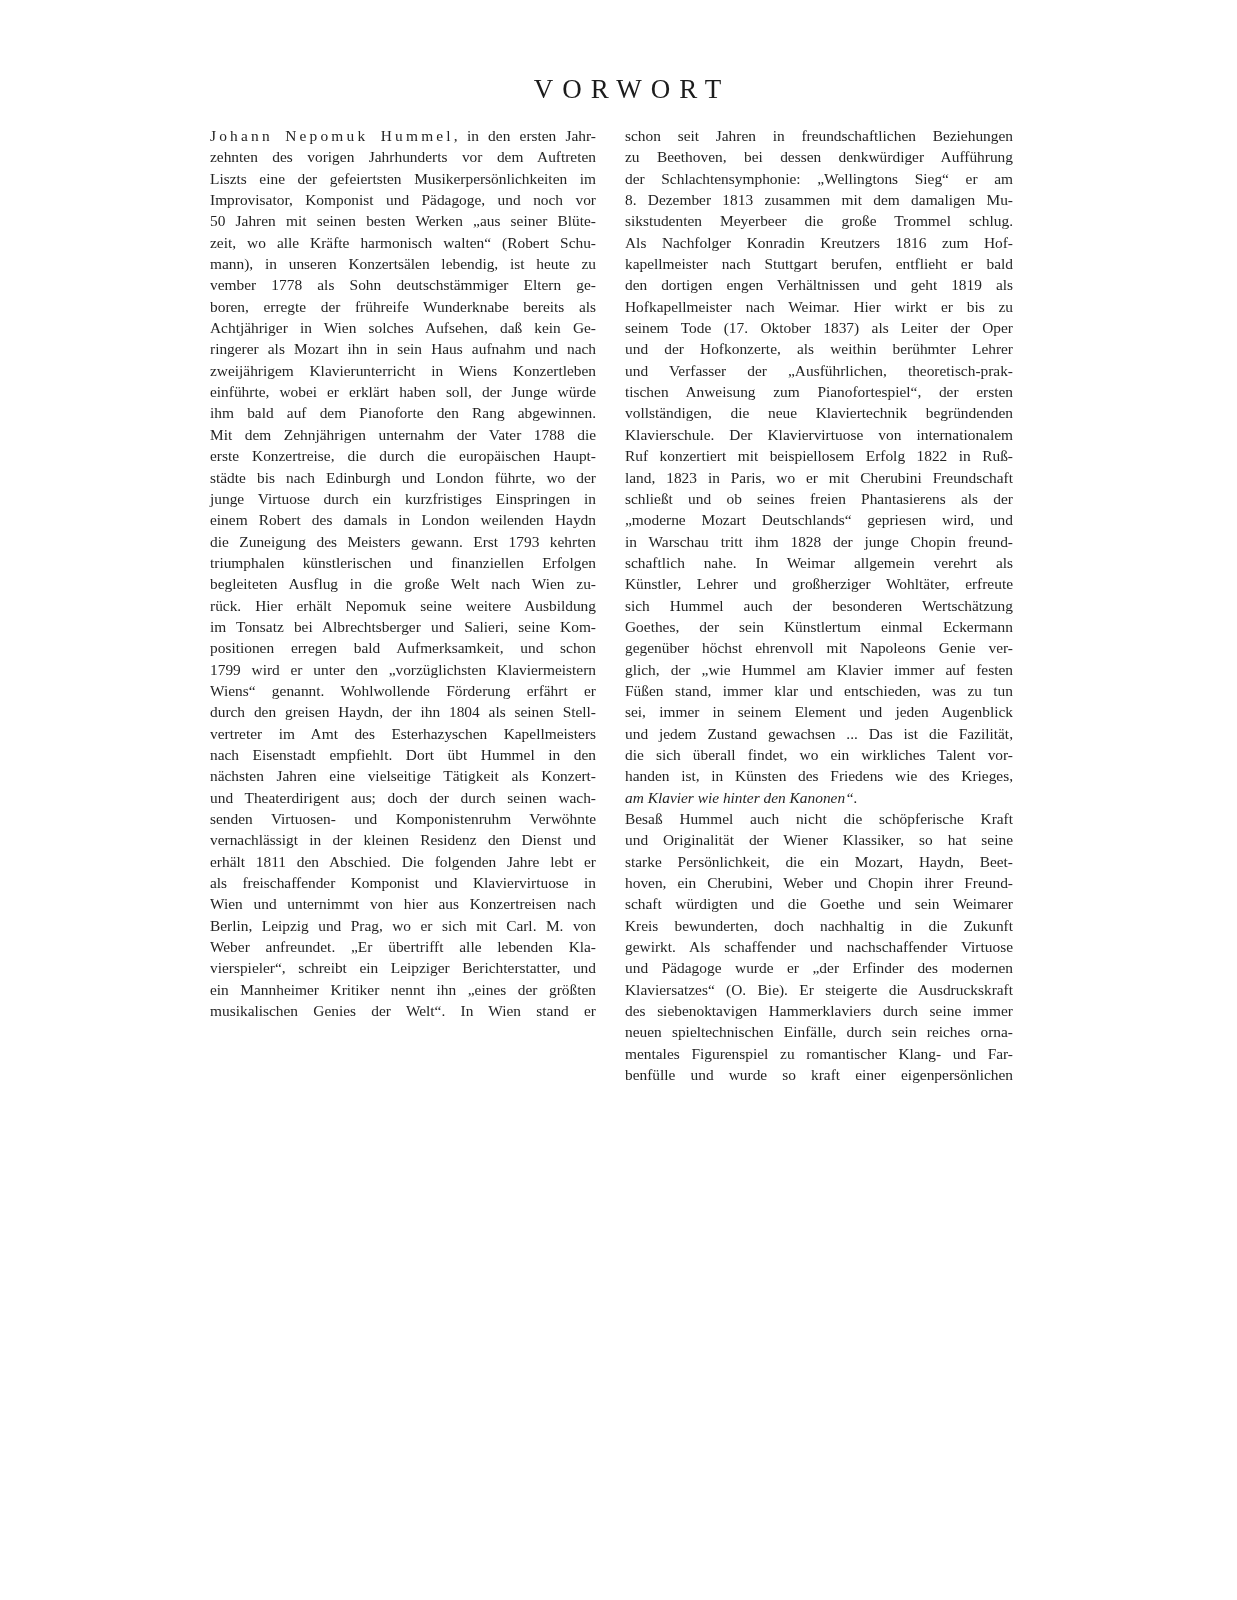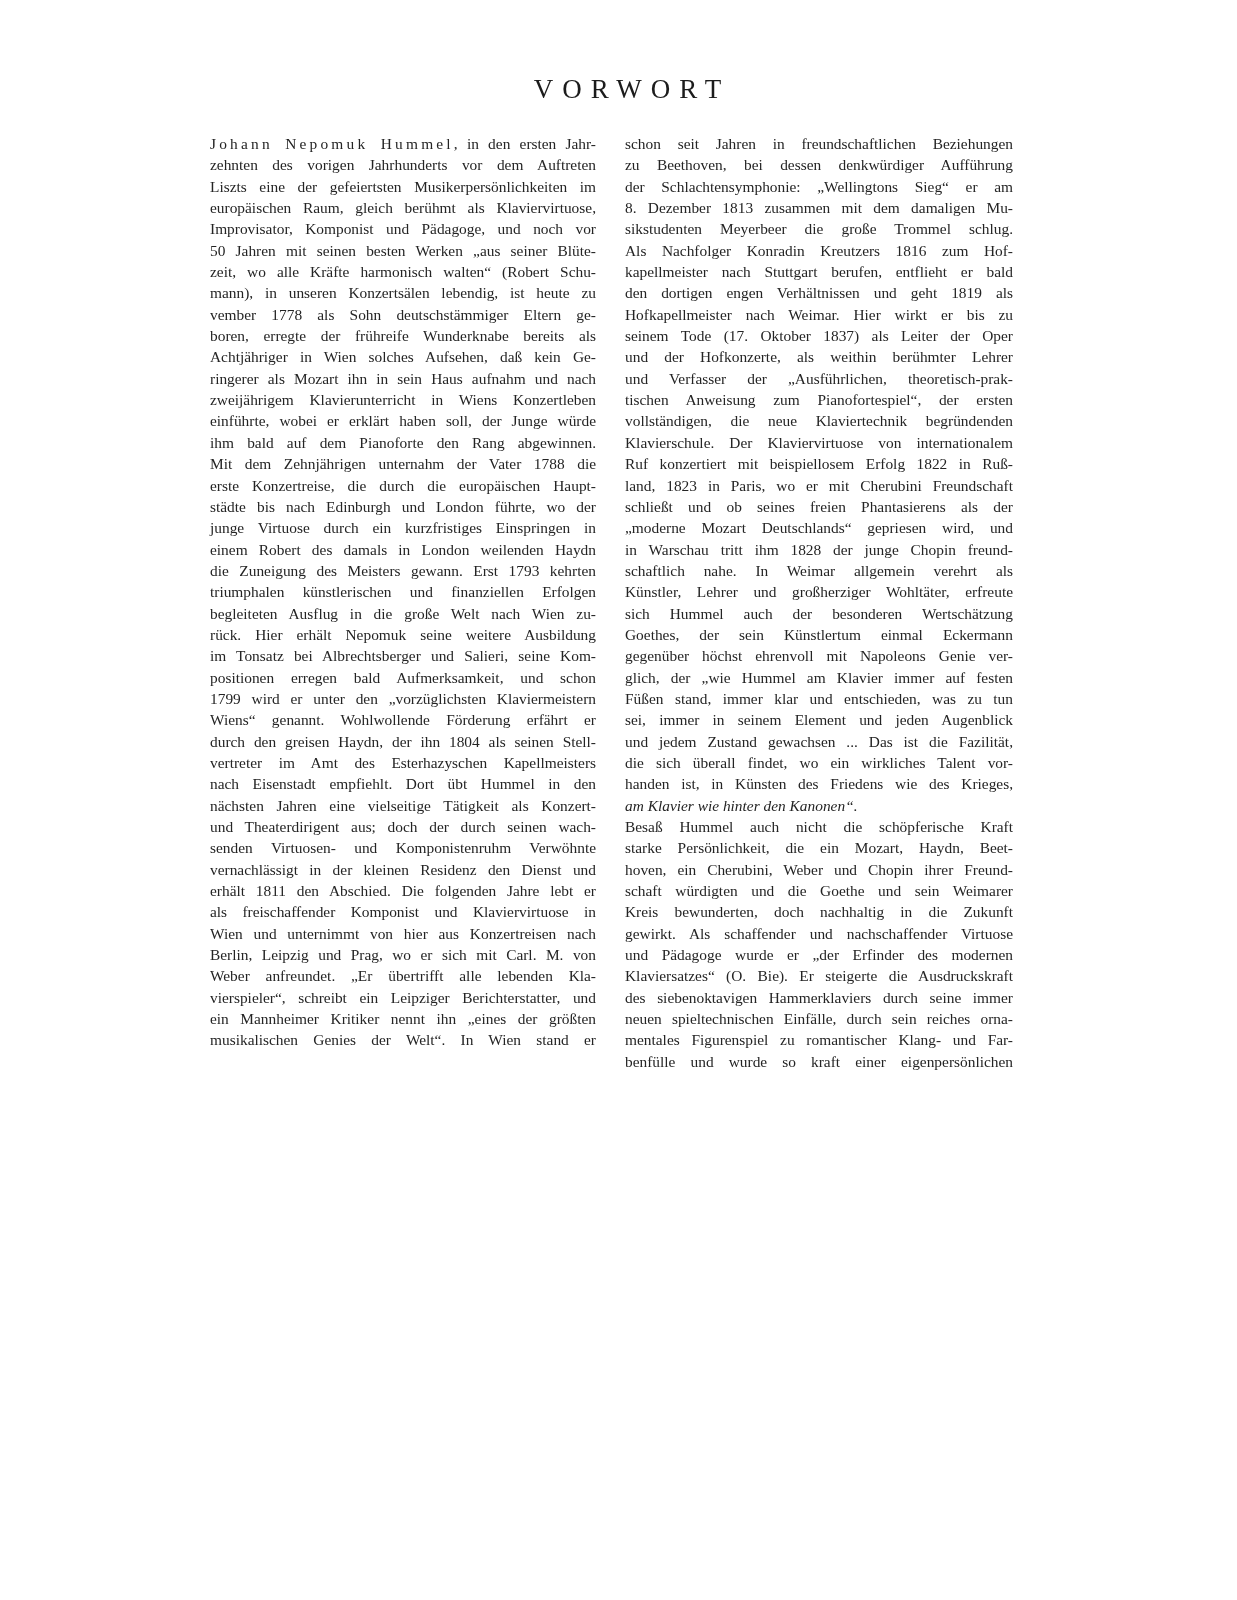--- a/index.html
+++ b/index.html
@@ -23,21 +23,21 @@
     margin: 16px;
     text-align: center;
     font-size: 27px;
     font-weight: 400;
     letter-spacing: 9px;
     text-indent: 9px; 
     color: #1c1c1c;
   }
   .col {
     position: absolute;
-    top: 133px;
+    top: 125px;
     font-size: 15.4px;
     line-height: 21.35px;
     color: #242424;
   }
   .col-left  { left: 210px; width: 386px; }
   .col-right { left: 625px; width: 388px; }
   .line {
     text-align: justify;
     text-align-last: justify;
     height: 21.35px;
@@ -54,21 +54,20 @@
 </head>
 <body style="background: rgb(255, 255, 255);">
 
 <div>
   <h1 class="page-title">VORWORT</h1>
 
   <div class="col col-left">
       <div class="line"><span class="sperr">Johann Nepomuk Hummel</span><span>, in den ersten Jahr-</span></div>
       <div class="line">zehnten des vorigen Jahrhunderts vor dem Auftreten</div>
       <div class="line">Liszts eine der gefeiertsten Musikerpersönlichkeiten im</div>
-      <div class="line">europäischen Raum, gleich berühmt als Klaviervirtuose,</div>
       <div class="line">Improvisator, Komponist und Pädagoge, und noch vor</div>
       <div class="line">50 Jahren mit seinen besten Werken „aus seiner Blüte-</div>
       <div class="line">zeit, wo alle Kräfte harmonisch walten“ (Robert Schu-</div>
       <div class="line">mann), in unseren Konzertsälen lebendig, ist heute zu</div>
       <div class="line">vember 1778 als Sohn deutschstämmiger Eltern ge-</div>
       <div class="line">boren, erregte der frühreife Wunderknabe bereits als</div>
       <div class="line">Achtjähriger in Wien solches Aufsehen, daß kein Ge-</div>
       <div class="line">ringerer als Mozart ihn in sein Haus aufnahm und nach</div>
       <div class="line">zweijährigem Klavierunterricht in Wiens Konzertleben</div>
       <div class="line">einführte, wobei er erklärt haben soll, der Junge würde</div>
@@ -130,20 +129,21 @@
       <div class="line">Goethes, der sein Künstlertum einmal Eckermann</div>
       <div class="line">gegenüber höchst ehrenvoll mit Napoleons Genie ver-</div>
       <div class="line">glich, der „wie Hummel am Klavier immer auf festen</div>
       <div class="line">Füßen stand, immer klar und entschieden, was zu tun</div>
       <div class="line">sei, immer in seinem Element und jeden Augenblick</div>
       <div class="line">und jedem Zustand gewachsen ... Das ist die Fazilität,</div>
       <div class="line">die sich überall findet, wo ein wirkliches Talent vor-</div>
       <div class="line">handen ist, in Künsten des Friedens wie des Krieges,</div>
       <div class="line para-end">am Klavier wie hinter den Kanonen“.</div>
       <div class="line">Besaß Hummel auch nicht die schöpferische Kraft</div>
+      <div class="line">und Originalität der Wiener Klassiker, so hat seine</div>
       <div class="line">starke Persönlichkeit, die ein Mozart, Haydn, Beet-</div>
       <div class="line">hoven, ein Cherubini, Weber und Chopin ihrer Freund-</div>
       <div class="line">schaft würdigten und die Goethe und sein Weimarer</div>
       <div class="line">Kreis bewunderten, doch nachhaltig in die Zukunft</div>
       <div class="line">gewirkt. Als schaffender und nachschaffender Virtuose</div>
       <div class="line">und Pädagoge wurde er „der Erfinder des modernen</div>
       <div class="line">Klaviersatzes“ (O. Bie). Er steigerte die Ausdruckskraft</div>
       <div class="line">des siebenoktavigen Hammerklaviers durch seine immer</div>
       <div class="line">neuen spieltechnischen Einfälle, durch sein reiches orna-</div>
       <div class="line">mentales Figurenspiel zu romantischer Klang- und Far-</div>

